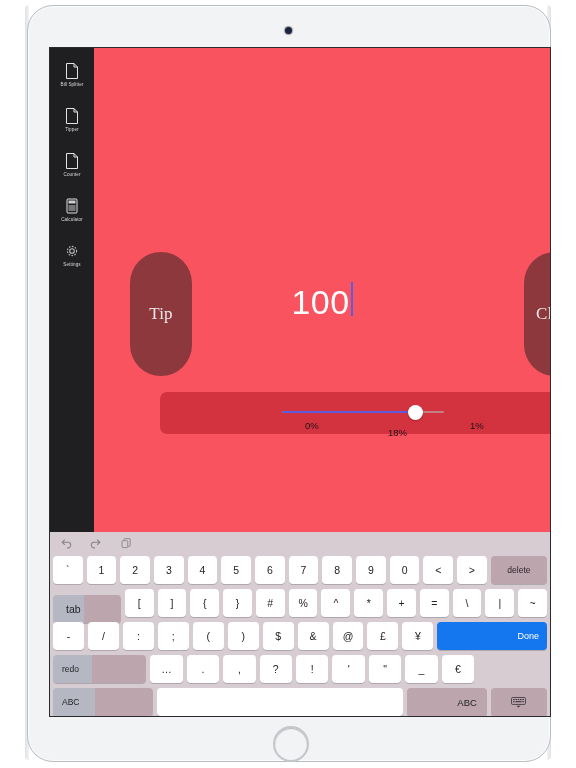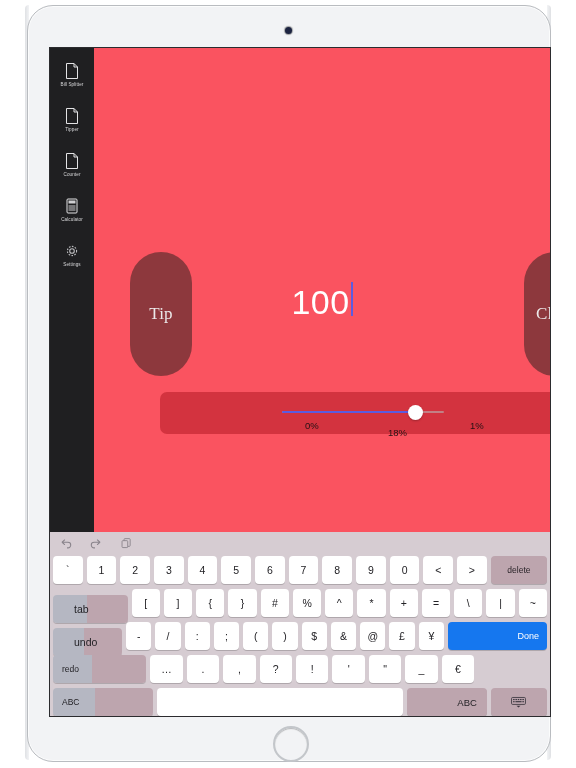--- a/index.html
+++ b/index.html
@@ -298,21 +298,21 @@
   }
   .key.mod {
     background: #bda5ae;
     color: #2a2429;
     font-size: 8.5px;
   }
   .key.mod-wide { flex: 1.9 1 0; }
   .key.mod-left {
     background: linear-gradient(to right,#b5b7c2 0%,#b5b7c2 45%,#bda5ae 45%,#bda5ae 100%);
     justify-content: flex-start;
-    padding-left: 21px;
+    padding-left: 13px;
     box-sizing: border-box;
     flex: 1.9 1 0;
     margin-top: 12px;
   }
   .key.done {
     background: #1577ef;
     color: #ffffff;
     font-size: 9px;
     justify-content: flex-end;
     padding-right: 8px;
@@ -487,21 +487,20 @@
         <div class="key">^</div>
         <div class="key">*</div>
         <div class="key">+</div>
         <div class="key">=</div>
         <div class="key">\</div>
         <div class="key">|</div>
         <div class="key">~</div>
       </div>
 
       <div class="kb-row">
-        <div class="key mod-left">undo</div>
         <div class="key">-</div>
         <div class="key">/</div>
         <div class="key">:</div>
         <div class="key">;</div>
         <div class="key">(</div>
         <div class="key">)</div>
         <div class="key">$</div>
         <div class="key">&amp;</div>
         <div class="key">@</div>
         <div class="key">£</div>

